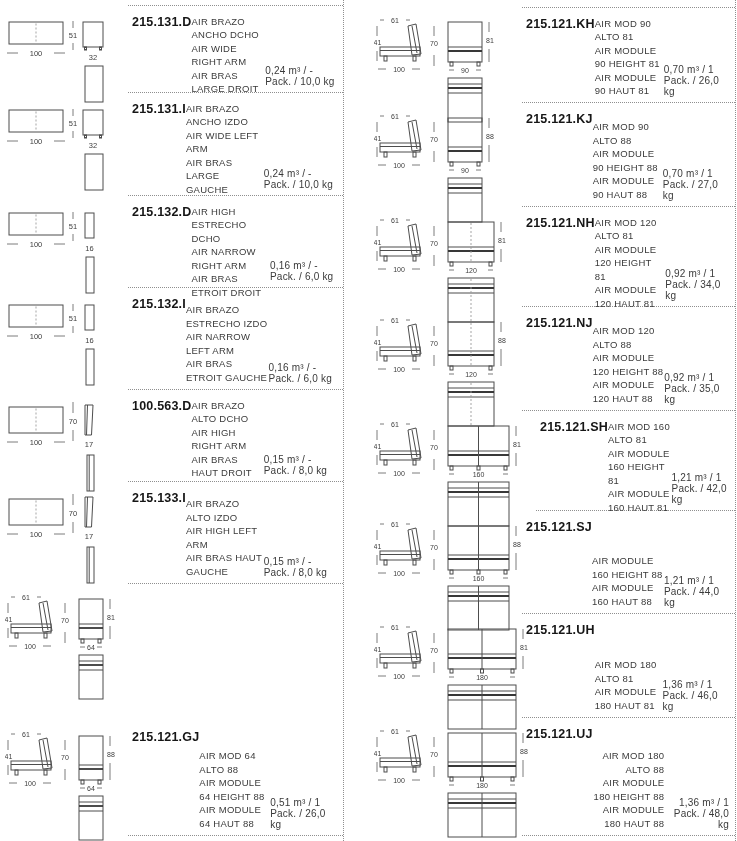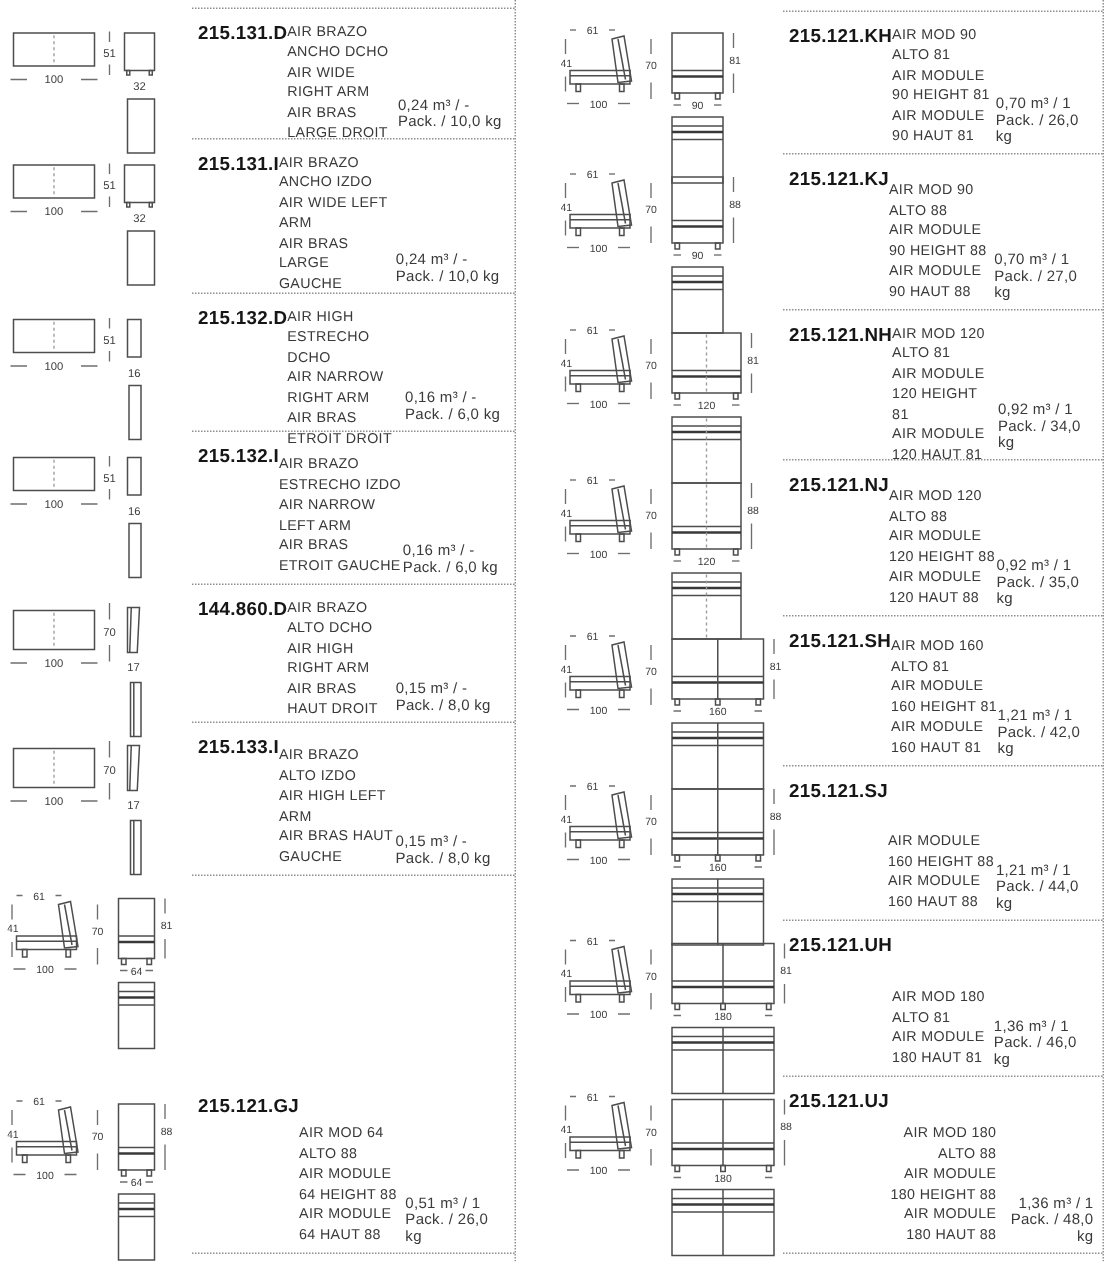--- a/index.html
+++ b/index.html
@@ -157,21 +157,21 @@
               <line x1="68" y1="33" x2="68" y2="44" style="stroke:#6e6e6e;fill:none;stroke-width:0.9"></line>
               <path d="M80,8 L88,8 L86.5,38 L80,38 Z" style="stroke:#4d4d4d;fill:none;stroke-width:1"></path>
               <line x1="82.5" y1="8" x2="81.5" y2="38" style="stroke:#4d4d4d;fill:none;stroke-width:1"></line>
               <text x="84" y="50" text-anchor="middle" font-size="7.5">17</text>
               <rect x="82" y="58" width="7" height="36" style="fill:none;stroke:#4d4d4d;fill:none;stroke-width:1"></rect>
               <line x1="84.2" y1="58" x2="84.2" y2="94" style="stroke:#4d4d4d;fill:none;stroke-width:1"></line>
             </g>
           </svg>
         </div>
     <div class="cell">
-      <div class="code">144.860.D</div>
+      <div class="code">100.563.D</div>
       <div class="desc">
             <div>AIR BRAZO ALTO DCHO</div>
             <div>AIR HIGH RIGHT ARM</div>
             <div>AIR BRAS HAUT DROIT</div>
           </div>
       <div class="pack">0,15 m³ / - Pack. / 8,0 kg</div>
     </div>
   </div>
       <div class="row" style="height: 102px;">
     <div class="draw">
@@ -493,21 +493,21 @@
     <div class="cell">
       <div class="code">215.121.NJ</div>
       <div class="desc">
             <div>AIR MOD 120 ALTO 88</div>
             <div>AIR MODULE 120 HEIGHT 88</div>
             <div>AIR MODULE 120 HAUT 88</div>
           </div>
       <div class="pack">0,92 m³ / 1 Pack. / 35,0 kg</div>
     </div>
   </div>
-      <div class="row" style="height: 100px;">
+      <div class="row" style="height: 100px; gap: 14px;">
     <div class="draw">
           <svg width="153" height="112" viewBox="0 0 153 112">
     <g>
               <line x1="6" y1="6" x2="10" y2="6" style="stroke:#6e6e6e;fill:none;stroke-width:0.9"></line>
               <text x="21" y="8.8" text-anchor="middle" font-size="7">61</text>
               <line x1="32" y1="6" x2="36" y2="6" style="stroke:#6e6e6e;fill:none;stroke-width:0.9"></line>
               <path d="M34,12 L42,10 L47,40 L38,41 Z" style="stroke:#4d4d4d;fill:none;stroke-width:1"></path>
               <line x1="38" y1="12" x2="43" y2="39" style="stroke:#4d4d4d;fill:none;stroke-width:1"></line>
               <rect x="6" y="33" width="40" height="9" style="fill:none;stroke:#4d4d4d;fill:none;stroke-width:1"></rect>
               <line x1="6" y1="36.5" x2="46" y2="36.5" style="stroke:#4d4d4d;fill:none;stroke-width:1"></line>

